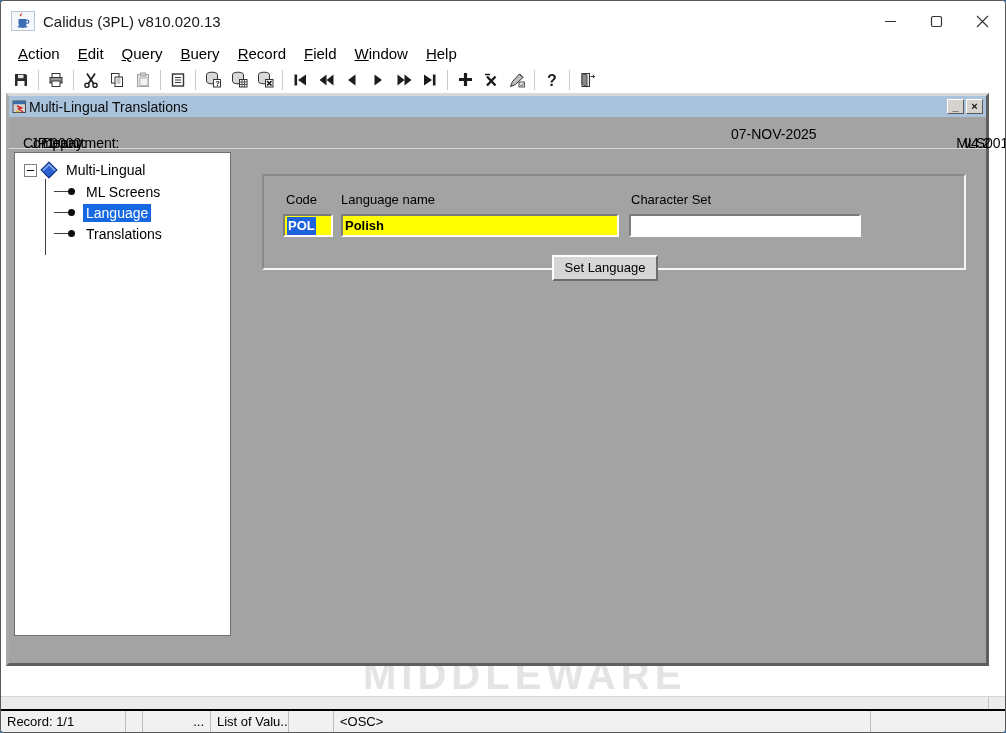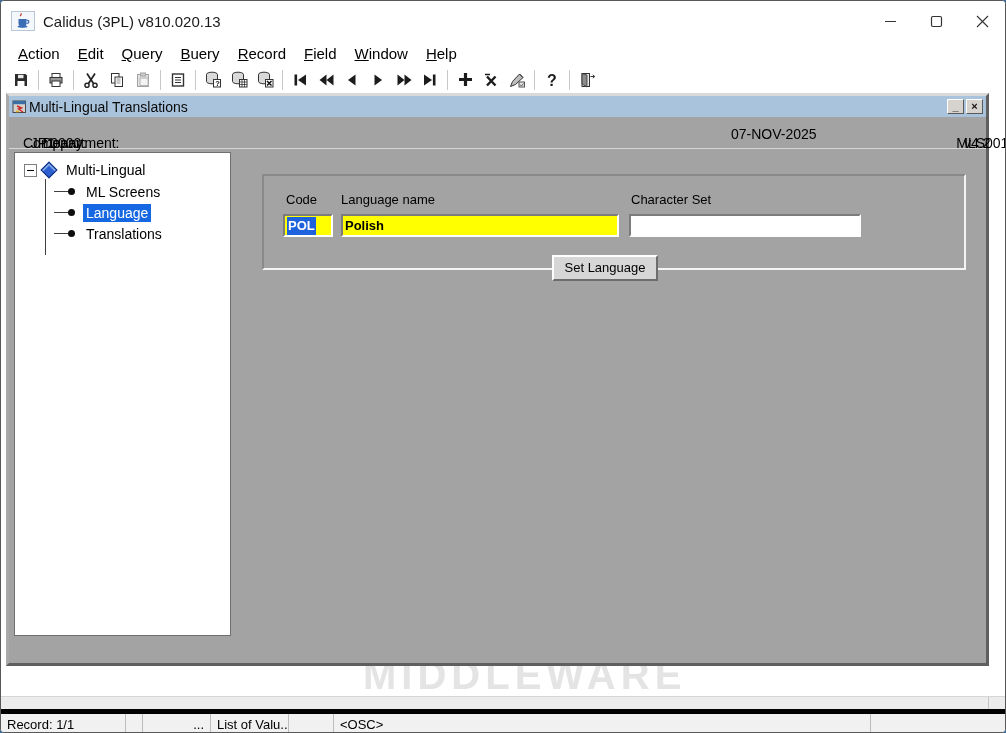--- a/index.html
+++ b/index.html
@@ -102,21 +102,21 @@
     font-size:13px; text-align:center; line-height:22px; color:#000;
   }
 
   
   .watermark-strip { position:absolute; left:0; right:0; top:573px; height:32px; background:#ffffff; overflow:hidden; }
   .watermark { position:absolute; left:362px; top:-13px; font-size:40px; font-weight:bold; letter-spacing:5px; color:#e4e4e4; white-space:nowrap; }
   .hscroll { position:absolute; left:0; right:0; bottom:0; height:13px; background:#ececec; border-top:1px solid #d6d6d6; }
   .scroll-corner { position:absolute; right:0; top:0; bottom:0; width:17px; border-left:1px solid #c4c4c4; background:#ececec; }
 
   
-  .statusbar { height:23px; flex:0 0 auto; background:#f1f1f1; border-top:5px solid #000000; display:flex; align-items:stretch; font-size:13px; }
+  .statusbar { height:23px; flex:0 0 auto; background:#f1f1f1; border-top:2px solid #000000; display:flex; align-items:stretch; font-size:13px; }
   .scell { border-right:1px solid #bcbcbc; padding:3px 6px; white-space:nowrap; overflow:hidden; }
   .sc-record { width:125px; }
   .sc-a { width:17px; }
   .sc-b { width:68px; text-align:right; }
   .sc-lov { width:78px; }
   .sc-c { width:45px; }
   .sc-osc { width:537px; }
   .sc-end { flex:1; border-right:none; }
 
   svg { display:block; }

